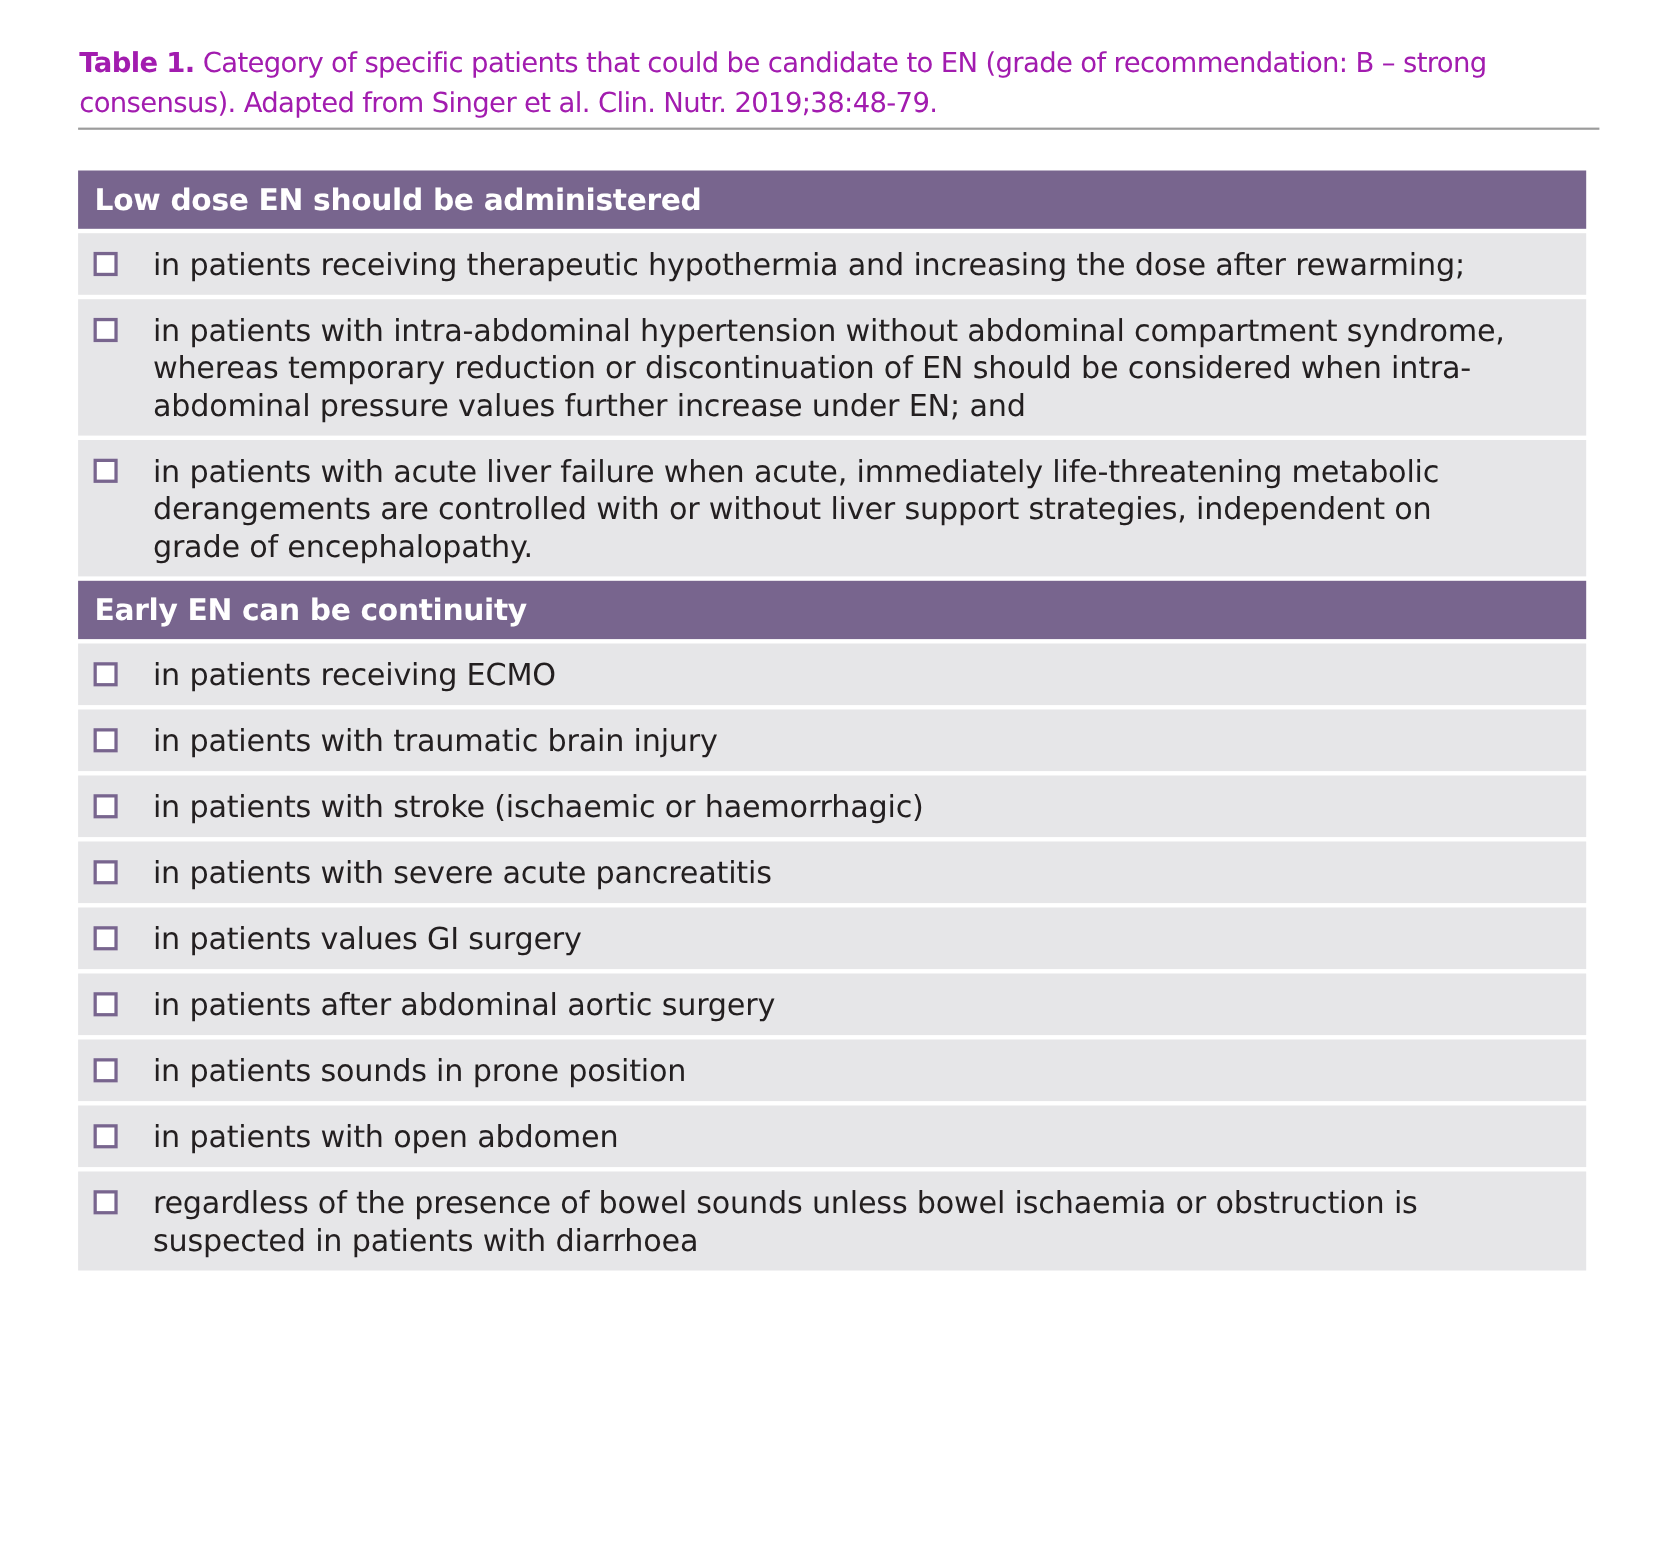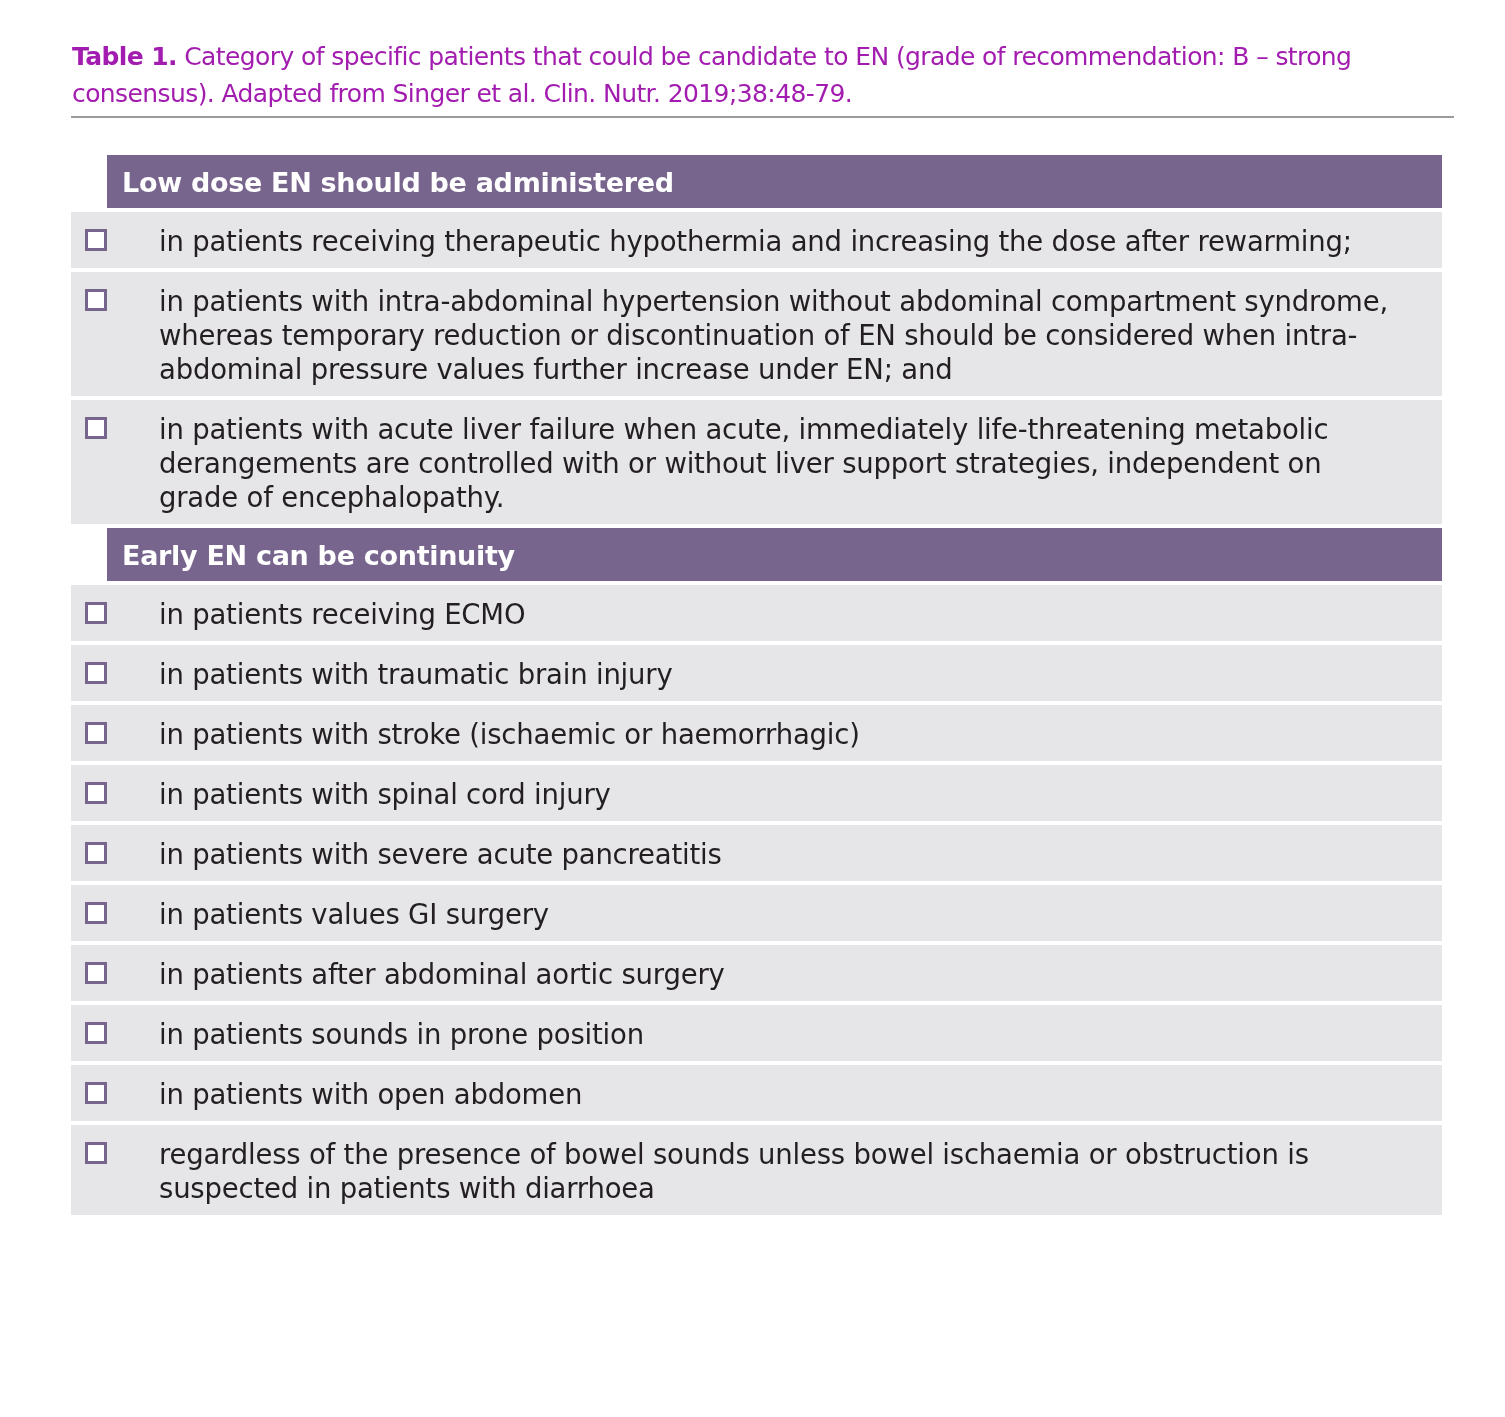--- a/index.html
+++ b/index.html
@@ -14,25 +14,25 @@
   .caption b { font-weight: bold; }
   .rule {
     position: absolute; left: 71px; top: 116px; width: 1383px; height: 2px; background: #9c9c9c;
   }
   .table {
     position: absolute; left: 71px; top: 155px; width: 1371px;
   }
   .section-head {
     background: #78658e; color: #ffffff; font-weight: bold;
     font-size: 27px; height: 53px; line-height: 56px; padding-left: 15px;
-    letter-spacing: -0.3px; margin-bottom: 4px; margin-left: 36px;
+    letter-spacing: -0.3px; margin-bottom: 4px;
   }
   .row {
     background: #e6e6e8; position: relative; margin-bottom: 4px;
-    padding: 12px 20px 10px 88px; font-size: 27.5px; line-height: 34px;
+    padding: 12px 20px 10px 68px; font-size: 27.5px; line-height: 34px;
     letter-spacing: -0.2px; color: #231f20; min-height: 32px;
   }
   .row .box {
     position: absolute; left: 14px; top: 17px; width: 16px; height: 16px;
     border: 3px solid #78658e; background: #ffffff; box-sizing: content-box;
   }
   .row .txt { display: block; white-space: pre-line; }
 </style>
 </head>
 <body>
@@ -67,24 +67,20 @@
   <div class="row">
       <span class="box"></span>
       <span class="txt">in patients with traumatic brain injury</span>
     </div>
   <div class="row">
       <span class="box"></span>
       <span class="txt">in patients with stroke (ischaemic or haemorrhagic)</span>
     </div>
   <div class="row">
       <span class="box"></span>
-      <span class="txt">in patients with spinal cord injury</span>
-    </div>
-  <div class="row">
-      <span class="box"></span>
       <span class="txt">in patients with severe acute pancreatitis</span>
     </div>
   <div class="row">
       <span class="box"></span>
       <span class="txt">in patients values GI surgery</span>
     </div>
   <div class="row">
       <span class="box"></span>
       <span class="txt">in patients after abdominal aortic surgery</span>
     </div>

